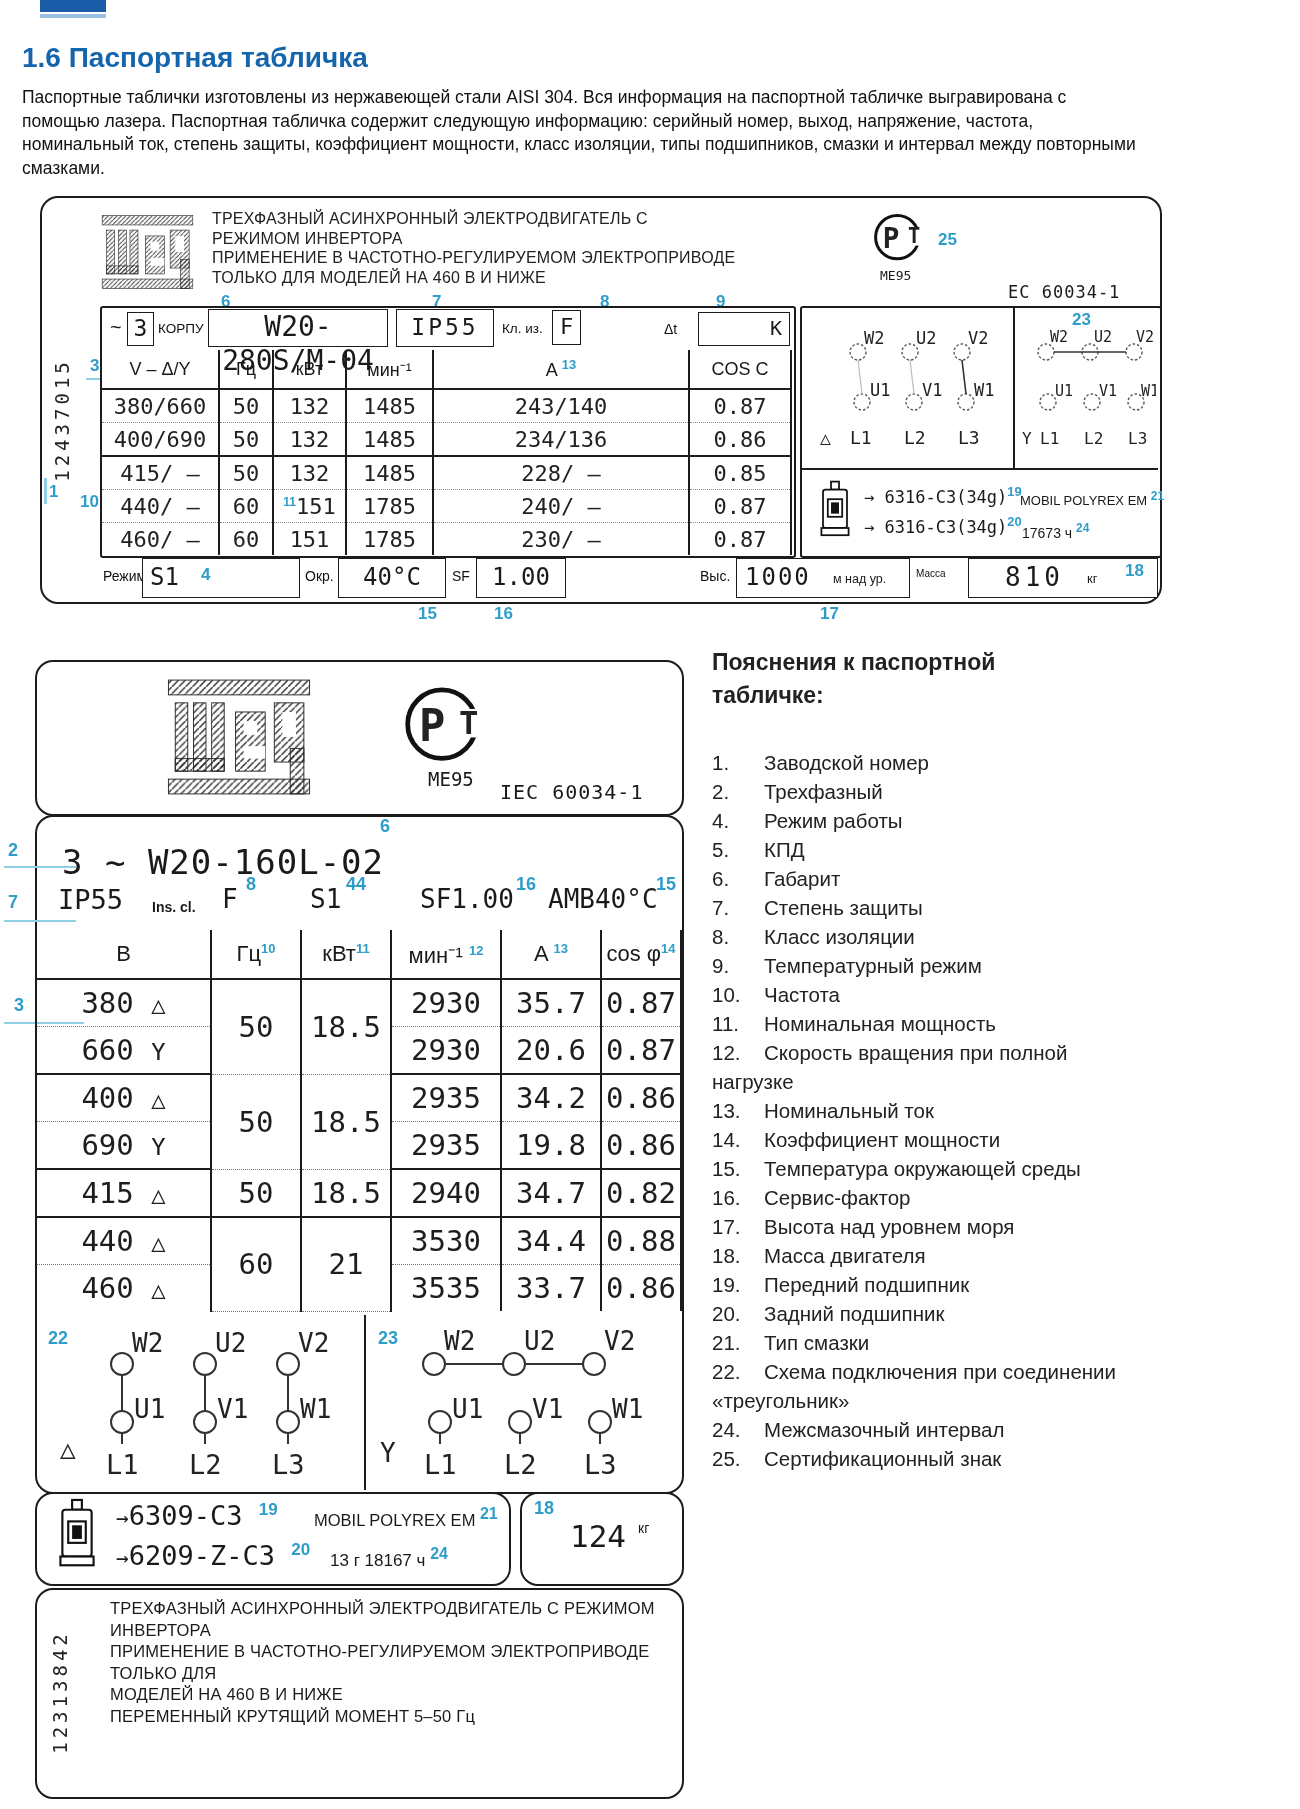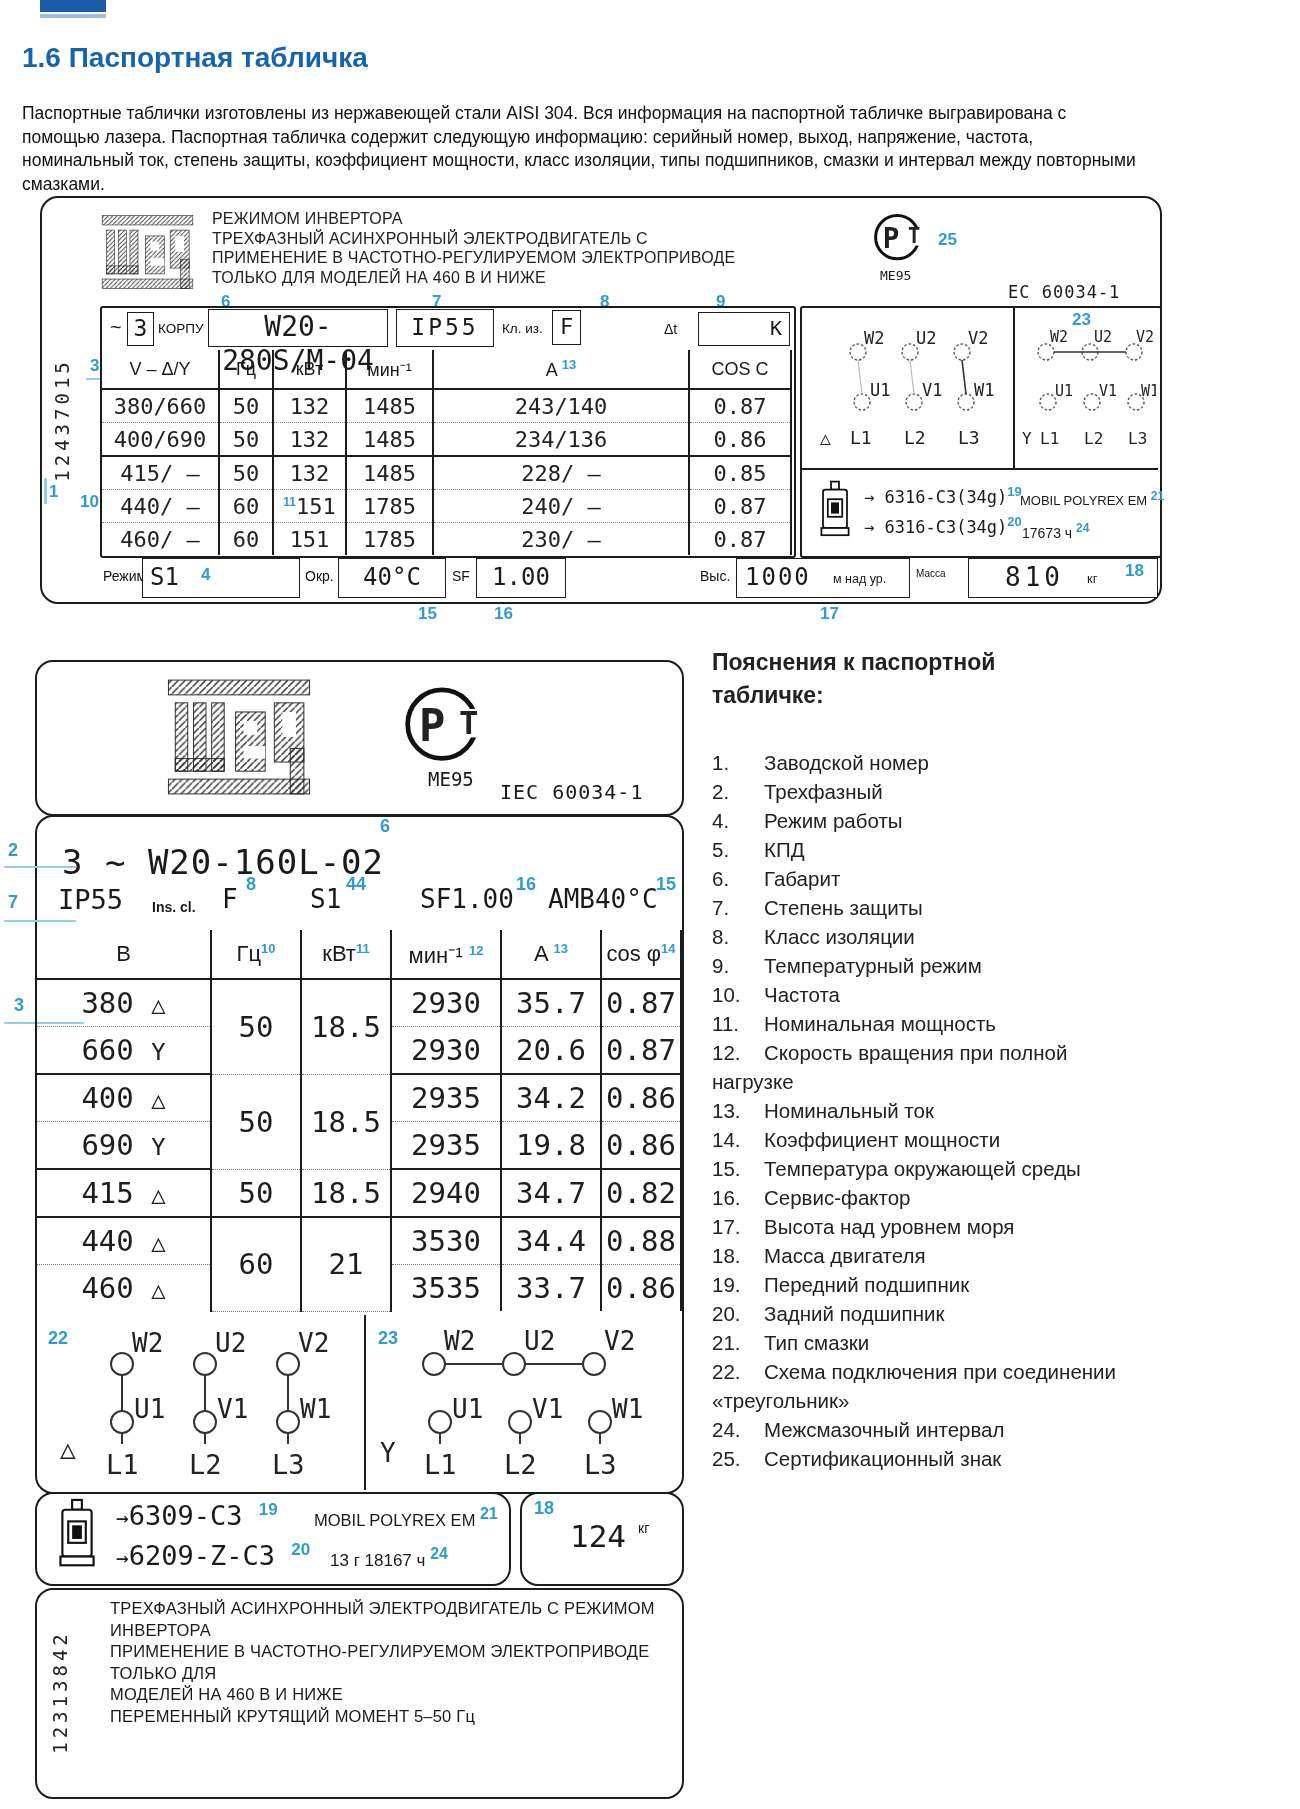--- a/index.html
+++ b/index.html
@@ -11,21 +11,21 @@
   .rbox{position:absolute;border:2.4px solid #1c1c1c;border-radius:18px;background:#fff;}
   .co{position:absolute;color:#2f9dc9;font-size:17px;font-weight:bold;font-family:"Liberation Sans",sans-serif;}
   .co2{position:absolute;color:#2f9dc9;font-size:18px;font-weight:bold;}
   .sup{color:#2f9dc9;font-size:13px;font-weight:bold;vertical-align:super;font-family:"Liberation Sans",sans-serif;}
   .uline{position:absolute;height:2px;background:#8fd0e6;}
   .lbl{position:absolute;font-size:13.5px;color:#111;}
   .vserial{position:absolute;transform:translate(-50%,-50%) rotate(-90deg);white-space:nowrap;
            font-family:"DejaVu Sans Mono",monospace;letter-spacing:4px;color:#222;}
   
   .h1{position:absolute;left:22px;top:42px;font-size:28px;font-weight:bold;color:#1565ad;}
-  .intro{position:absolute;left:22px;top:102px;width:1118px;font-size:17.5px;line-height:23.5px;color:#111;}
+  .intro{position:absolute;left:22px;top:86px;width:1118px;font-size:17.5px;line-height:23.5px;color:#111;}
   
   table.ptab{border-collapse:collapse;table-layout:fixed;}
   table.ptab td,table.ptab th{border-left:2px solid #1c1c1c;border-right:2px solid #1c1c1c;
       padding:0;text-align:center;overflow:hidden;white-space:nowrap;}
   .p1t{position:absolute;left:100px;top:350px;width:692px;}
   .p1t th{height:38px;font-size:18px;font-weight:normal;border-bottom:2px solid #1c1c1c;}
   .p1t td{height:32px;font-family:"DejaVu Sans Mono",monospace;font-size:22px;color:#222;
           border-bottom:1.5px dotted #8a8a8a;}
   .p1t tr.gend td{border-bottom:2px solid #1c1c1c;}
   .p1t tr:last-child td{border-bottom:none;}
@@ -75,22 +75,22 @@
       <rect x="62" y="28" width="26" height="52"></rect>
         <rect x="96" y="20" width="26" height="52"></rect>
       <rect x="110" y="60" width="12" height="40"></rect>
     </g>
     <rect x="69" y="36" width="12" height="12" fill="#fff"></rect>
       <rect x="69" y="58" width="19" height="11" fill="#fff"></rect>
     <rect x="103" y="28" width="12" height="22" fill="#fff"></rect>
   </svg>
 
   <div class="abs npHead" style="left:212px;top:209px;width:560px;">
+    <div>ТРЕХФАЗНЫЙ АСИНХРОННЫЙ ЭЛЕКТРОДВИГАТЕЛЬ С</div>
     <div>РЕЖИМОМ ИНВЕРТОРА</div>
-    <div>ТРЕХФАЗНЫЙ АСИНХРОННЫЙ ЭЛЕКТРОДВИГАТЕЛЬ С</div>
     <div>ПРИМЕНЕНИЕ В ЧАСТОТНО-РЕГУЛИРУЕМОМ ЭЛЕКТРОПРИВОДЕ</div>
     <div>ТОЛЬКО ДЛЯ МОДЕЛЕЙ НА 460 В И НИЖЕ</div>
   </div>
 
   <svg class="abs" style="left:872px;top:212px;" width="60" height="54" viewBox="0 0 100 90">
     <circle cx="42" cy="42" r="36" fill="none" stroke="#111" stroke-width="5"></circle>
     <text x="18" y="60" font-size="46" font-weight="bold" font-family="Liberation Sans,sans-serif" fill="#111">Р</text>
     <rect x="58" y="26" width="34" height="30" fill="#fff"></rect>
     <text x="60" y="52" font-size="34" font-weight="bold" font-family="Liberation Sans,sans-serif" fill="#111">Т</text>
   </svg>

